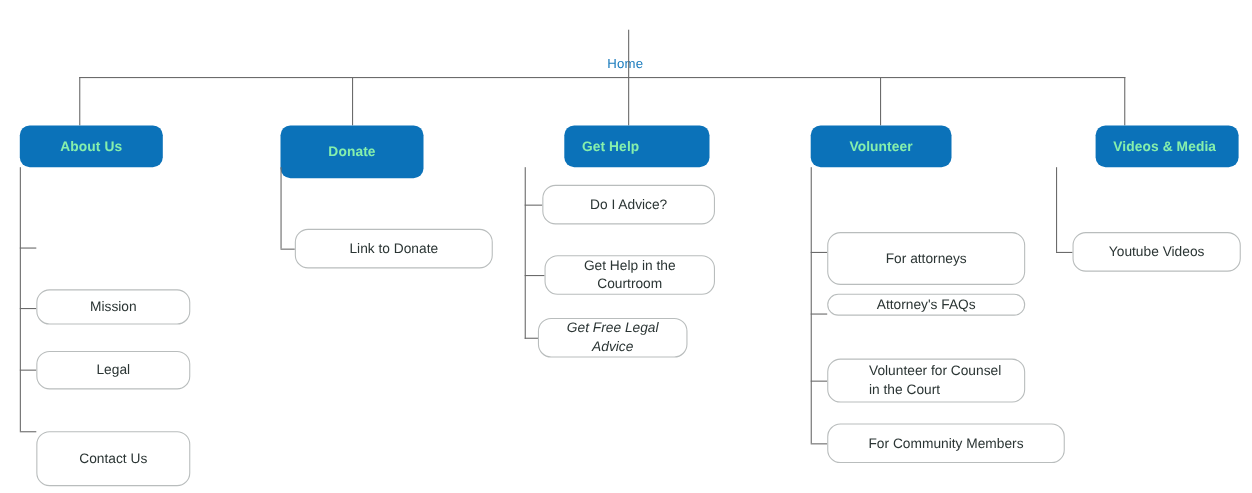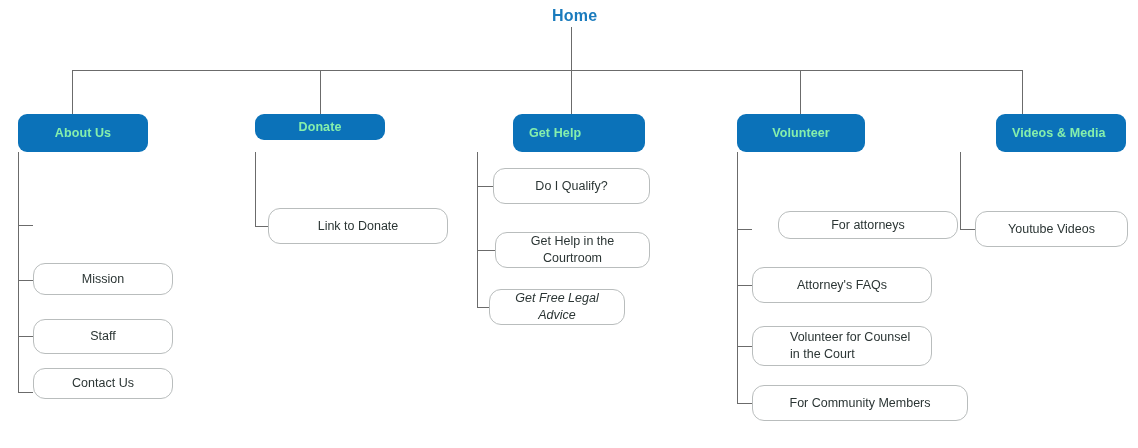--- a/index.html
+++ b/index.html
@@ -15,25 +15,26 @@
     position: relative;
     width: 1138px;
     height: 448px;
     background: #ffffff;
     overflow: hidden;
   }
 
   
   .root-label {
     position: absolute;
-    font-size: 16px;
-    font-weight: bold;
+    font-size: 12px;
+    font-weight: normal;
     color: #1a7bbd;
     letter-spacing: 0.2px;
     white-space: nowrap;
+    margin-top: 44px;
   }
 
   
   .line {
     position: absolute;
     background: #6b6b6b;
   }
   .line.v { width: 1px; }
   .line.h { height: 1px; }
 
@@ -95,50 +96,50 @@
   <div class="line v" style="left:72px; top:70px; height:44px;"></div>
   <div class="node-blue" style="left:18px; top:114px; width:130px; height:38px;">About Us</div>
 
   <div class="line v" style="left:18px; top:152px; height:240px;"></div>
   <div class="line h" style="left:18px; top:225px; width:15px;"></div>
   <div class="line h" style="left:18px; top:280px; width:15px;"></div>
   <div class="line h" style="left:18px; top:336px; width:15px;"></div>
   <div class="line h" style="left:18px; top:392px; width:15px;"></div>
 
   <div class="node-white" style="left:33px; top:263px; width:140px; height:32px;">Mission</div>
-  <div class="node-white" style="left:33px; top:319px; width:140px; height:35px;">Staff</div>
-  <div class="node-white" style="left:33px; top:368px; width:140px; height:31px;">Contact Us</div>
+  <div class="node-white" style="left:33px; top:319px; width:140px; height:35px;">Legal</div>
+  <div class="node-white" style="left:33px; top:392px; width:140px; height:50px;">Contact Us</div>
 
   <div class="line v" style="left:320px; top:70px; height:44px;"></div>
-  <div class="node-blue" style="left:255px; top:114px; width:130px; height:26px;">Donate</div>
+  <div class="node-blue" style="left:255px; top:114px; width:130px; height:48px;">Donate</div>
   <div class="line v" style="left:255px; top:152px; height:74px;"></div>
   <div class="line h" style="left:255px; top:226px; width:13px;"></div>
   <div class="node-white" style="left:268px; top:208px; width:180px; height:36px;">Link to Donate</div>
 
   <div class="line v" style="left:571px; top:70px; height:44px;"></div>
   <div class="node-blue align-left" style="left:475px; top:114px; width:132px; height:38px;">Get Help</div>
   <div class="line v" style="left:477px; top:152px; height:156px;"></div>
   <div class="line h" style="left:477px; top:186px; width:16px;"></div>
   <div class="line h" style="left:477px; top:250px; width:18px;"></div>
   <div class="line h" style="left:477px; top:307px; width:18px;"></div>
 
-  <div class="node-white" style="left:493px; top:168px; width:157px; height:36px;">Do I Qualify?</div>
+  <div class="node-white" style="left:493px; top:168px; width:157px; height:36px;">Do I Advice?</div>
   <div class="node-white" style="left:495px; top:232px; width:155px; height:36px;">Get Help in the Courtroom</div>
   <div class="node-white" style="left:489px; top:289px; width:136px; height:36px;font-style:italic;">Get Free Legal Advice</div>
 
   <div class="line v" style="left:800px; top:70px; height:44px;"></div>
   <div class="node-blue" style="left:737px; top:114px; width:128px; height:38px;">Volunteer</div>
   <div class="line v" style="left:737px; top:152px; height:251px;"></div>
   <div class="line h" style="left:737px; top:229px; width:15px;"></div>
   <div class="line h" style="left:737px; top:285px; width:15px;"></div>
   <div class="line h" style="left:737px; top:346px; width:15px;"></div>
   <div class="line h" style="left:737px; top:403px; width:15px;"></div>
 
-  <div class="node-white" style="left:778px; top:211px; width:180px; height:28px;">For attorneys</div>
-  <div class="node-white" style="left:752px; top:267px; width:180px; height:36px;">Attorney's FAQs</div>
+  <div class="node-white" style="left:752px; top:211px; width:180px; height:48px;">For attorneys</div>
+  <div class="node-white" style="left:752px; top:267px; width:180px; height:20px;">Attorney's FAQs</div>
   <div class="node-white align-left" style="left:752px; top:326px; width:180px; height:40px;padding-left:37px;">Volunteer for Counsel in the Court</div>
   <div class="node-white" style="left:752px; top:385px; width:216px; height:36px;">For Community Members</div>
 
   <div class="line v" style="left:1022px; top:70px; height:44px;"></div>
   <div class="node-blue align-left" style="left:958px; top:114px; width:130px; height:38px;">Videos &amp; Media</div>
   <div class="line v" style="left:960px; top:152px; height:77px;"></div>
   <div class="line h" style="left:960px; top:229px; width:15px;"></div>
   <div class="node-white" style="left:975px; top:211px; width:153px; height:36px;">Youtube Videos</div>
 
 </div>

